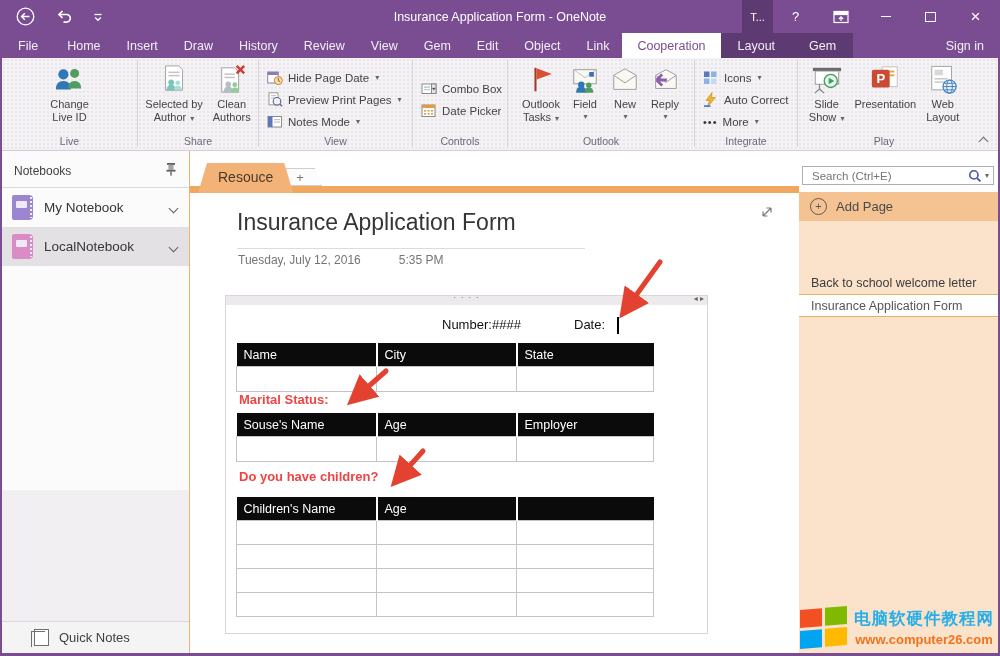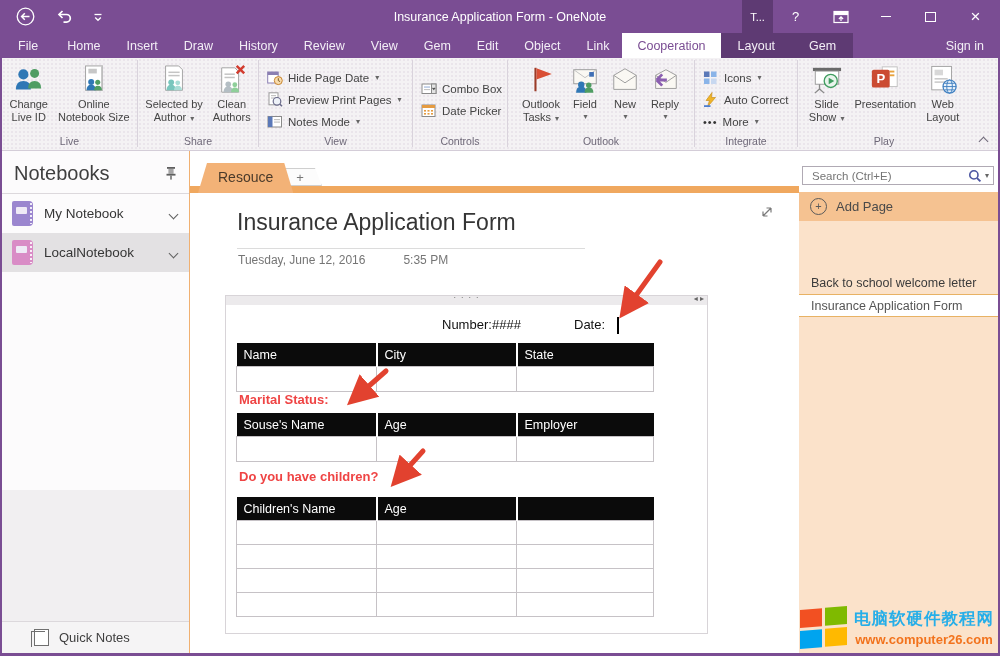--- a/index.html
+++ b/index.html
@@ -42,21 +42,21 @@
   .dd{font-size:8px;color:#666;margin-left:1px;}
   .collapse-ribbon{position:absolute;right:10px;bottom:6px;width:10px;height:8px;display:flex;align-items:center;justify-content:center;}
   .chev{display:inline-block;width:6px;height:6px;border-right:1.5px solid #6e6878;border-bottom:1.5px solid #6e6878;}
   .chev.up{transform:rotate(-135deg);margin-top:3px;}
   .chev.down{transform:rotate(45deg);margin-top:-3px;border-color:#5f5f5f;}
   .more-dots{font-size:11px;letter-spacing:1px;color:#333;}
   
   .main{display:flex;height:502px;position:relative;}
   
   .sidebar{width:188px;background:#fcfbfc;position:relative;border-right:1px solid #f0b071;box-sizing:border-box;flex:none;}
-  .nb-header{display:flex;align-items:center;padding:11px 12px 8px 12px;font-size:20px;color:#3f3f3f;
+  .nb-header{display:flex;align-items:center;padding:11px 12px 8px 12px;font-size:12px;color:#3f3f3f;
              border-bottom:1px solid #dcd8dc;}
   .nb-row{display:flex;align-items:center;height:39px;padding:0 12px 0 10px;gap:11px;font-size:13.5px;color:#363636;}
   .nb-row.selected{background:#e3e1e3;}
   .nbicon{width:21px;height:25px;border-radius:2px 4px 4px 2px;position:relative;flex:none;}
   .nbicon.purple{background:#9b86cf;}
   .nbicon.pink{background:#d98cc6;}
   .nbicon::before{content:"";position:absolute;left:4px;top:6px;width:11px;height:7px;background:#efeaf6;border-radius:1px;}
   .nbicon::after{content:"";position:absolute;right:1px;top:2px;bottom:2px;width:2px;
                  background:repeating-linear-gradient(to bottom,rgba(255,255,255,.85) 0 2px,transparent 2px 4px);}
   .nb-chev{margin-left:auto;}
@@ -198,35 +198,20 @@
               <svg width="30" height="30" viewBox="0 0 32 32">
             <circle cx="10" cy="10" r="5.4" fill="#2f77b5"></circle>
                 <path d="M2 26 q0 -9 8 -9 q8 0 8 9 z" fill="#2f77b5"></path>
             <circle cx="22" cy="9" r="4.8" fill="#4f9d63"></circle>
                 <path d="M15 25 q0 -8 7 -8 q7 0 7 8 z" fill="#4f9d63"></path>
           </svg>
             </span>
           <span>Change</span>
           <span>Live ID</span>
         </div>
-        <div class="bigbtn">
-          <span class="icw">
-              <svg width="30" height="30" viewBox="0 0 32 32">
-            <rect x="7" y="1" width="18" height="26" fill="#fff" stroke="#a0a0a0"></rect>
-            <rect x="23.5" y="1" width="1.8" height="26" fill="#c7c7c7"></rect>
-            <rect x="10" y="4" width="9" height="5" fill="#c7c7c7"></rect>
-            <circle cx="13" cy="18" r="3.2" fill="#2f77b5"></circle>
-                <path d="M8 27 q0 -6 5 -6 q5 0 5 6 z" fill="#2f77b5"></path>
-            <circle cx="20" cy="18.5" r="2.7" fill="#4f9d63"></circle>
-                <path d="M16 27 q0 -5 4 -5 q4.5 0 4.5 5 z" fill="#4f9d63"></path>
-          </svg>
-            </span>
-          <span>Online</span>
-          <span>Notebook Size</span>
-        </div>
       </div>
       <div class="glabel">Live</div>
     </div>
     <div class="rsep"></div>
 
     <div class="rgroup" style="width:120px">
       <div class="rbody">
         <div class="bigbtn">
           <span class="icw">
               <svg width="30" height="30" viewBox="0 0 32 32">
@@ -507,21 +492,21 @@
       <div class="orangebar"></div>
 
       <span class="pg-expand">
         <svg width="14" height="14" viewBox="0 0 14 14">
           <path d="M3 11 L11 3 M11 3 h-4.5 M11 3 v4.5 M3 11 h4.5 M3 11 v-4.5" stroke="#7a7a7a" stroke-width="1.2" fill="none"></path>
         </svg>
       </span>
 
       <div class="pg-title">Insurance Application Form</div>
       <div class="pg-date">
-        <span>Tuesday, June 12, 2016</span><span class="pg-time">5:35 PM</span>
+        <span>Tuesday, July 12, 2016</span><span class="pg-time">5:35 PM</span>
       </div>
 
       <div class="container">
         <div class="handlebar">
           <span class="handle-dots">· · · ·</span>
           <span class="handle-nav">◂ ▸</span>
         </div>
 
         <span class="fline" style="left:216px;top:21px">Number:</span>
         <span class="fline" style="left:266px;top:21px">####</span>

